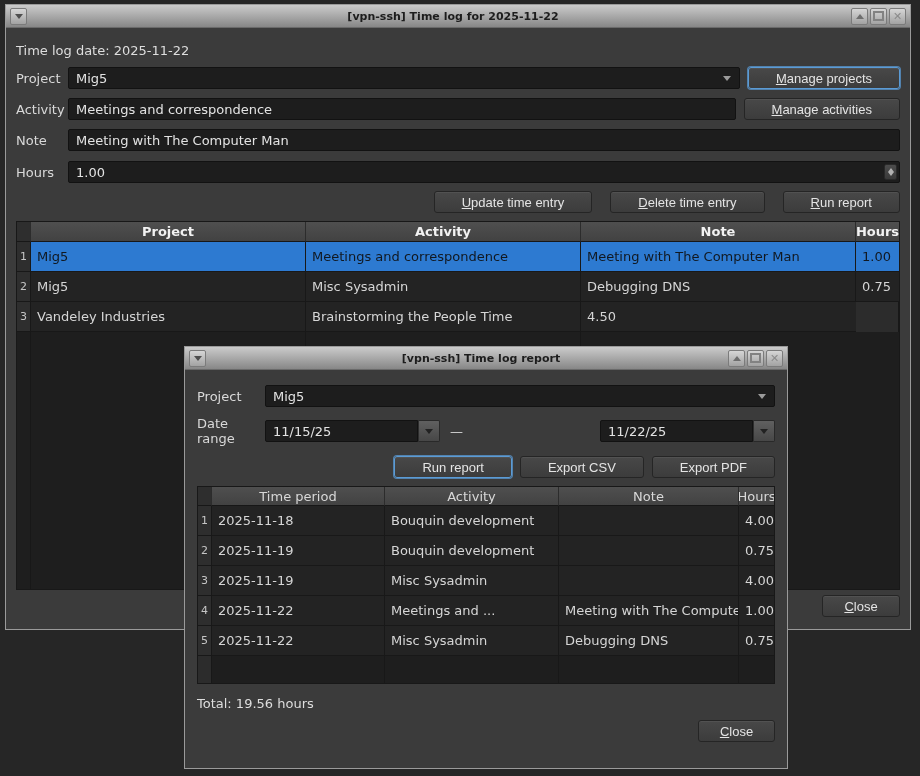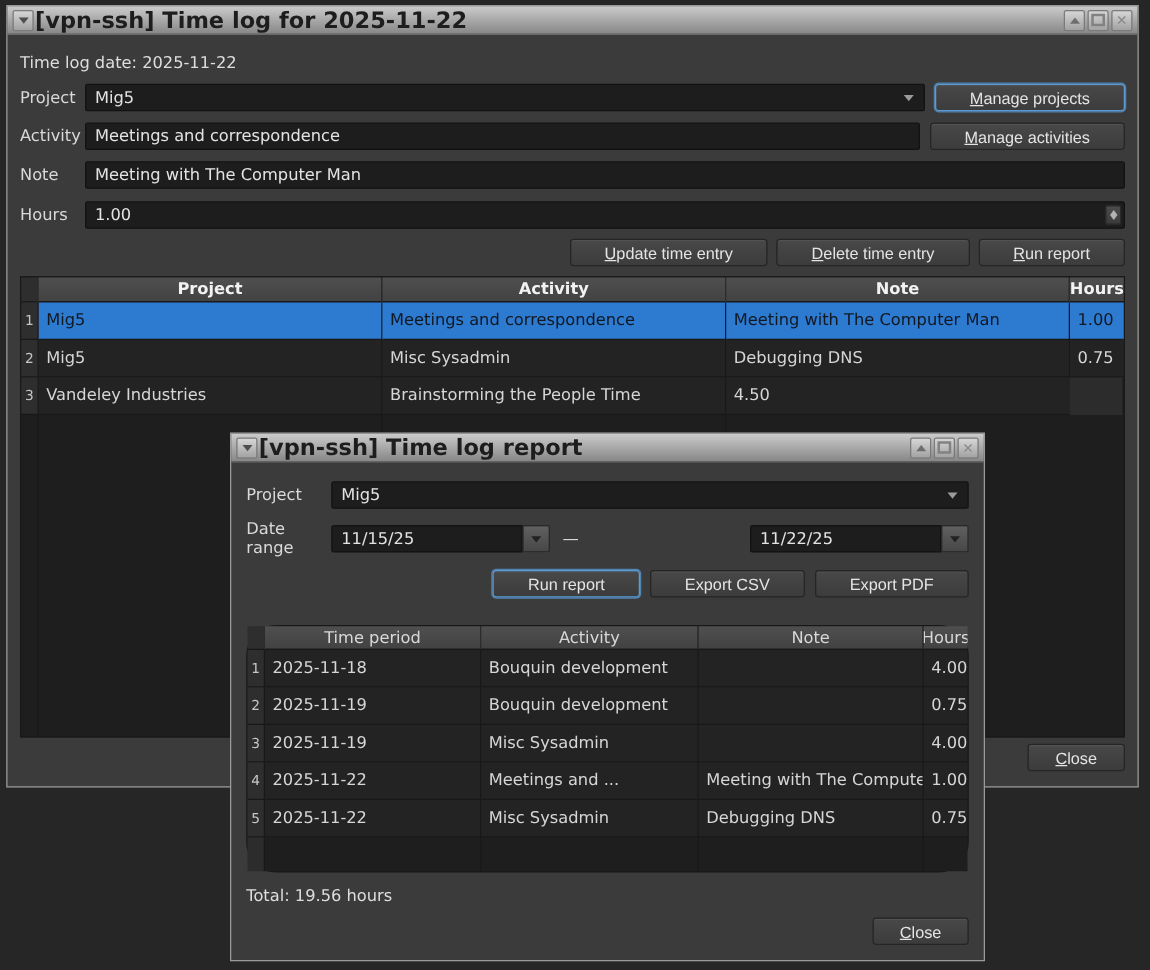--- a/index.html
+++ b/index.html
@@ -8,21 +8,21 @@
     background:#262626;
     font-family:"DejaVu Sans","Liberation Sans",sans-serif;
     -webkit-font-smoothing:antialiased;
   }
   .window { position:absolute; background:#3b3b3b; border:1px solid #9a9a9a; box-sizing:border-box; }
   .titlebar {
     height:23px; background:linear-gradient(#cbcbcb,#878787);
     border-bottom:1px solid #6a6a6a;
     display:flex; align-items:center; padding:0 3px; box-sizing:border-box;
   }
-  .titlebar .title { flex:1; text-align:left; font-weight:bold; font-size:18px; color:#1d1d1d; overflow:hidden; white-space:nowrap; }
+  .titlebar .title { flex:1; text-align:center; font-weight:bold; font-size:11px; color:#1d1d1d; overflow:hidden; white-space:nowrap;padding-left:28px; }
   .tb-btn {
     width:17px; height:17px; flex:none; box-sizing:border-box;
     background:linear-gradient(#d6d6d6,#a2a2a2); border:1px solid #7b7b7b; border-radius:2px;
     display:flex; align-items:center; justify-content:center; margin:0 1px;
   }
   .tri { width:0; height:0; }
   .tri.down { border-left:4px solid transparent; border-right:4px solid transparent; border-top:5px solid #4e4e4e; }
   .tri.up   { border-left:4px solid transparent; border-right:4px solid transparent; border-bottom:5px solid #6e6e6e; }
   .glyph-box { width:7px; height:6px; border:2px solid #828282; }
   .glyph-x { font-size:11px; font-weight:bold; color:#8a8a8a; line-height:1; }
@@ -48,25 +48,25 @@
     height:22px; box-sizing:border-box; flex:none;
     background:linear-gradient(#484848,#3c3c3c); border:1px solid #252525; border-radius:3px;
     box-shadow:inset 0 1px 0 rgba(255,255,255,.06);
     color:#e4e4e4; font-size:13px;
     display:flex; align-items:center; justify-content:center; padding:0 27px;
   }
   .btn.focused { border-color:#5b9bd5; box-shadow:0 0 0 1px rgba(91,155,213,.75), inset 0 1px 0 rgba(255,255,255,.06); }
   .mn { display:block; }
   .mn::first-letter { text-decoration:underline; }
 
-  .btnrow { display:flex; justify-content:flex-end; gap:7px; margin-top:9px; }
+  .btnrow { display:flex; justify-content:flex-end; gap:18px; margin-top:9px; }
 
   .tbl { display:grid; background:#1e1e1e; border:1px solid #181818; box-sizing:border-box; }
   .tbl-main { margin-top:8px; grid-template-columns:14px 275px 275px 275px 1fr; grid-template-rows:20px 30px 30px 30px 1fr; height:369px; }
-  .tbl-dlg  { margin-top:22px; grid-template-columns:14px 173px 174px 180px 1fr; grid-template-rows:19px 30px 30px 30px 30px 30px 1fr; height:198px;border-radius:24px; }
+  .tbl-dlg  { margin-top:8px; grid-template-columns:14px 173px 174px 180px 1fr; grid-template-rows:19px 30px 30px 30px 30px 30px 1fr; height:198px; }
   .th {
     background:linear-gradient(#4f4f4f,#424242); color:#f2f2f2; font-weight:bold; font-size:13px;
     display:flex; align-items:center; justify-content:center;
     border-right:1px solid #2c2c2c; border-bottom:1px solid #171717; overflow:hidden; white-space:nowrap;
   }
   .th.plain { font-weight:normal; color:#d8d8d8; }
   .th.last, .td.last { border-right:none; }
   .td {
     background:#232323; color:#d6d6d6; font-size:13px;
     display:flex; align-items:center; padding:0 6px;

